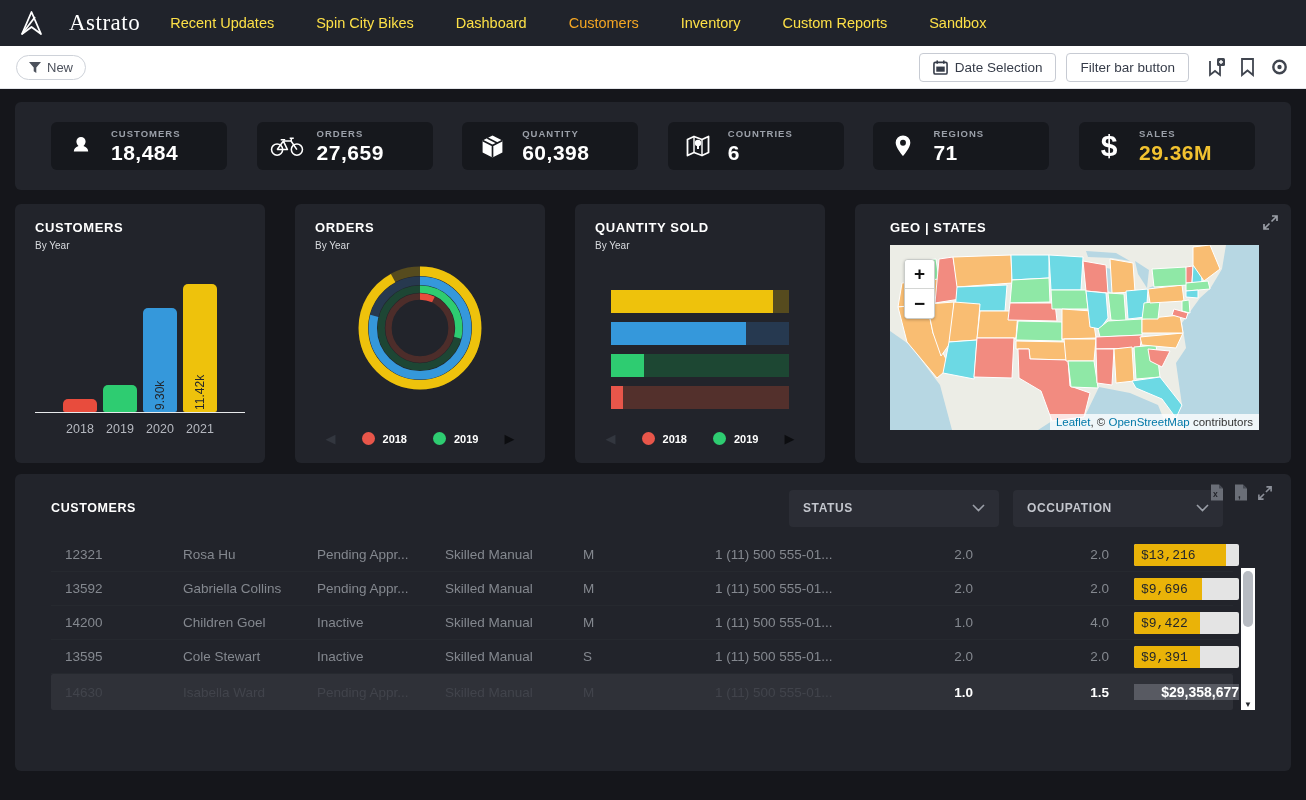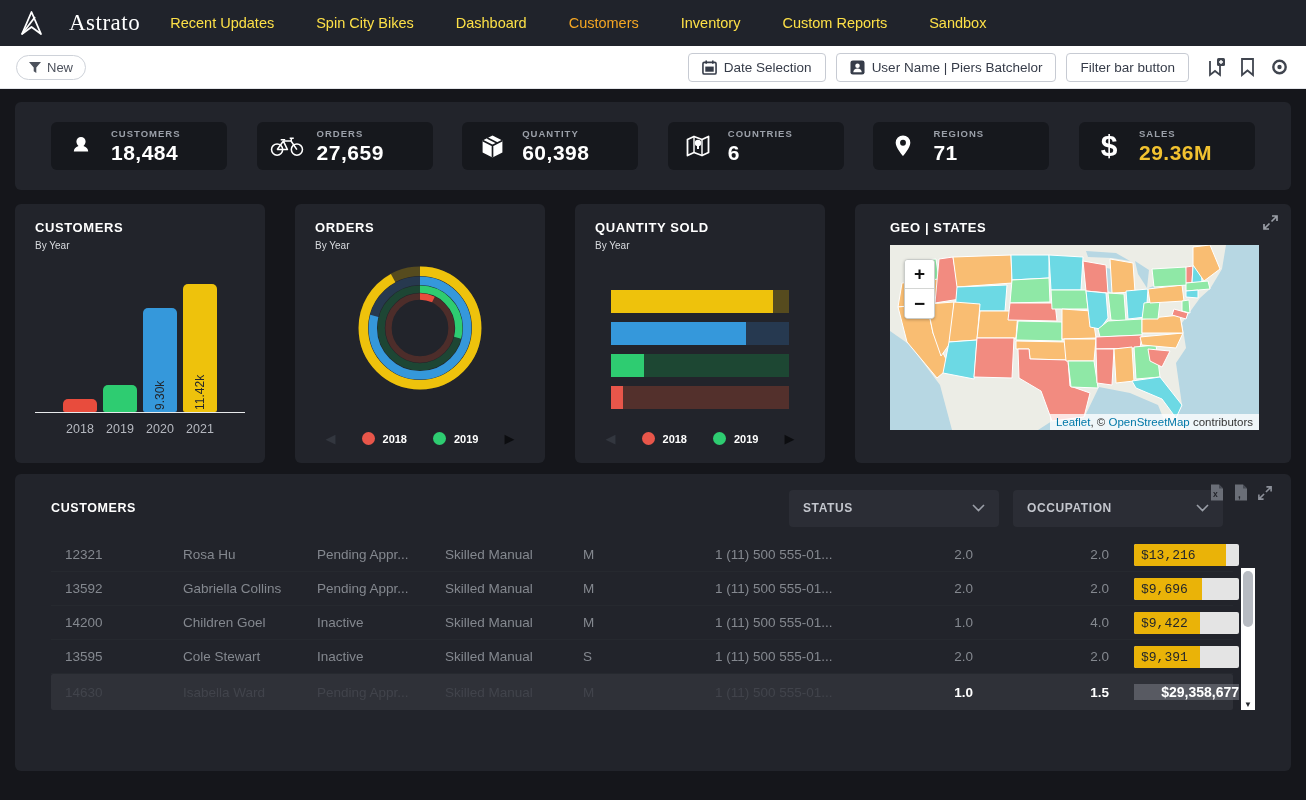--- a/index.html
+++ b/index.html
@@ -144,28 +144,20 @@
     </div>
     <div class="toolbar-right">
       <div class="tbtn">
         <svg width="15" height="15" viewBox="0 0 16 16">
           <rect x="1" y="2.5" width="14" height="12.5" rx="1.5" fill="none" stroke="#363c49" stroke-width="1.7"></rect>
           <line x1="4.5" y1="0.5" x2="4.5" y2="4" stroke="#363c49" stroke-width="1.7"></line>
           <line x1="11.5" y1="0.5" x2="11.5" y2="4" stroke="#363c49" stroke-width="1.7"></line>
           <rect x="3.5" y="7" width="9" height="5.5" fill="#363c49"></rect>
         </svg>
         <span>Date Selection</span>
-      </div>
-      <div class="tbtn">
-        <svg width="15" height="15" viewBox="0 0 16 16">
-          <rect x="0.5" y="0.5" width="15" height="15" rx="2.5" fill="#363c49"></rect>
-          <circle cx="8" cy="6" r="2.4" fill="#fff"></circle>
-          <path d="M3.5 13 c0-2.6 2-4 4.5-4 s4.5 1.4 4.5 4 z" fill="#fff"></path>
-        </svg>
-        <span>User Name | Piers Batchelor</span>
       </div>
       <div class="tbtn">
         <span>Filter bar button</span>
       </div>
       <div class="tool-icons">
         <svg width="19" height="20" viewBox="0 0 19 20">
           <path d="M3 4 v14 l5-4 5 4 V9" fill="none" stroke="#40454f" stroke-width="1.8"></path>
           <rect x="10" y="1" width="8" height="8" rx="1.5" fill="#40454f"></rect>
           <path d="M14 3 v4 M12 5 h4" stroke="#fff" stroke-width="1.4"></path>
         </svg>

